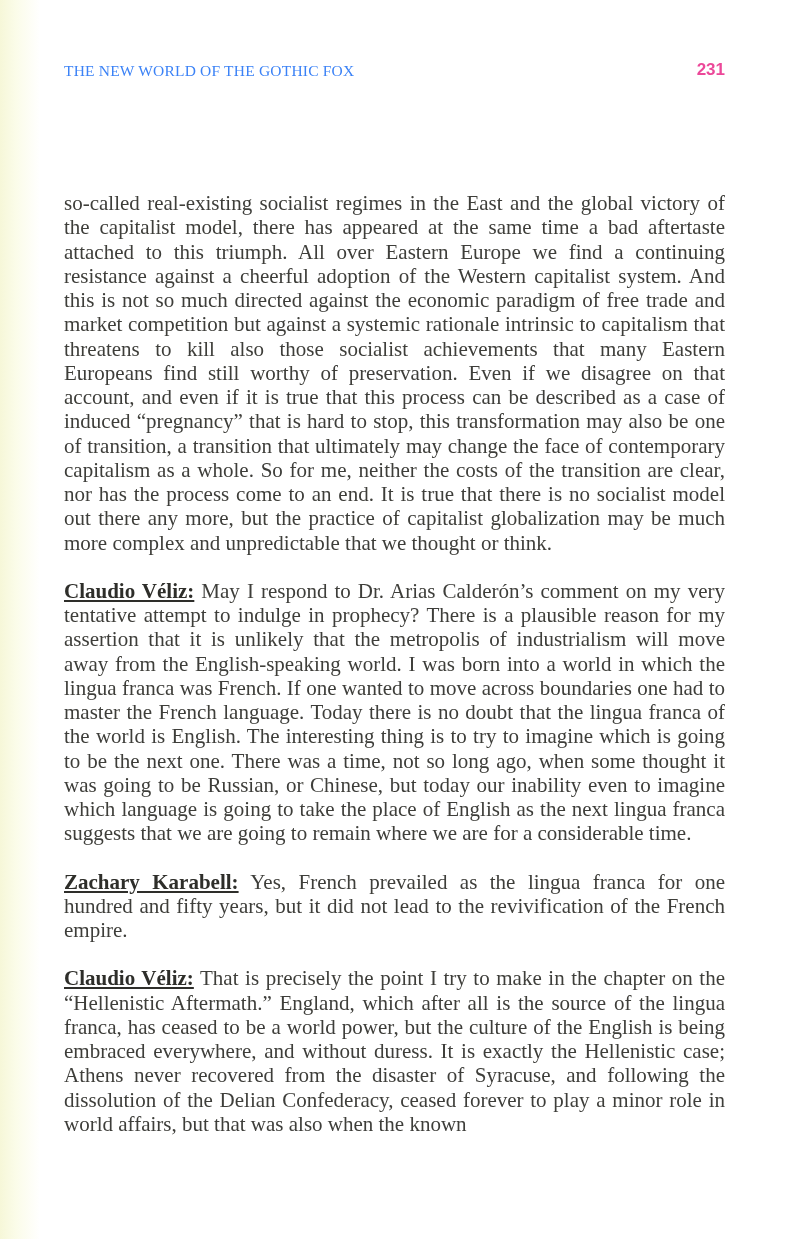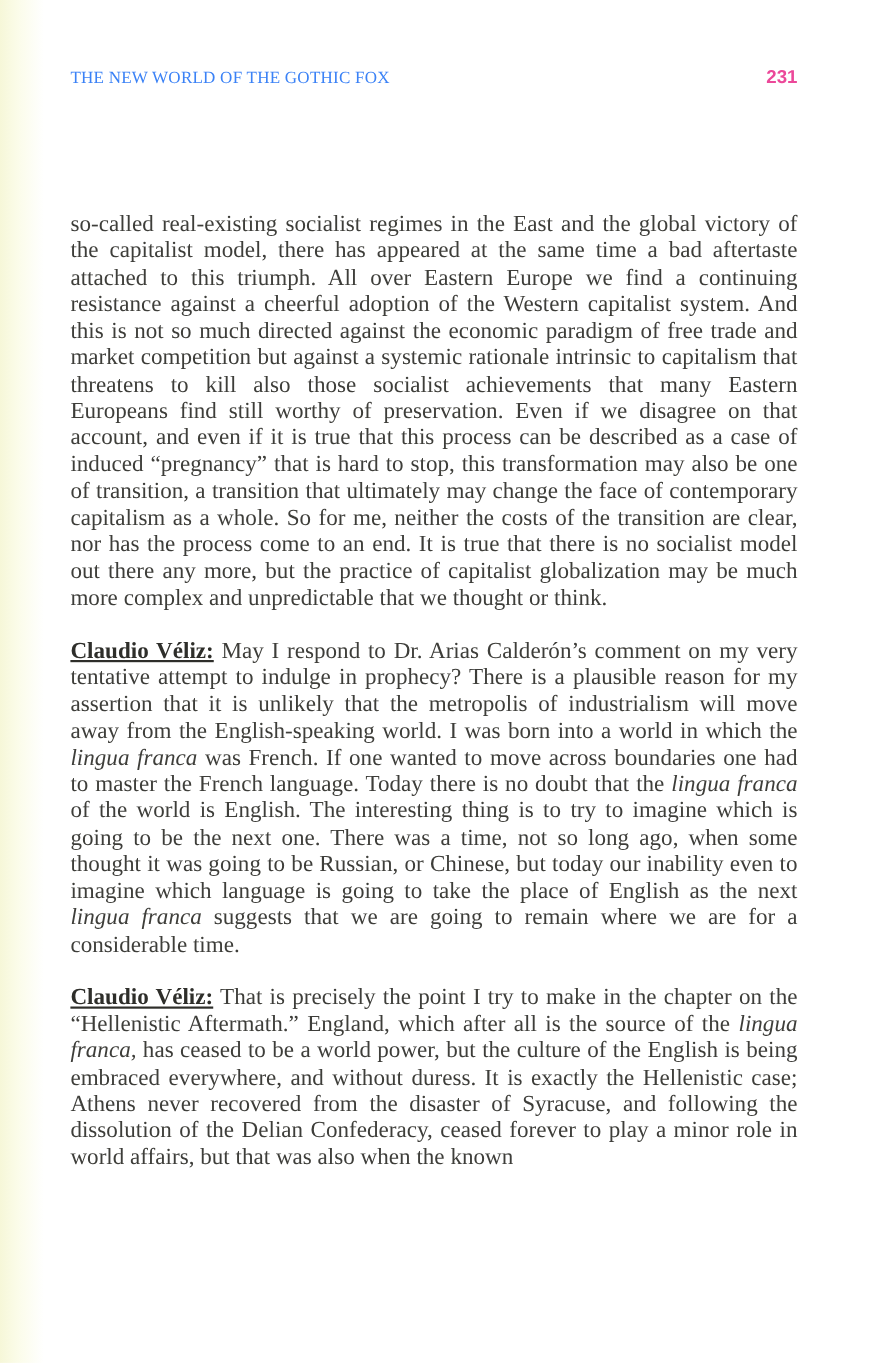--- a/index.html
+++ b/index.html
@@ -31,21 +31,21 @@
   }
   .body-text {
     position: absolute; top: 146px; left: 0; width: 661px;
     font-size: 21px; line-height: 24.25px;
     text-align: justify;
     margin-top: 45px;
   }
   .para { margin: 0; }
   .para + .para { margin-top: 24px; }
   .speaker { font-weight: bold; color: #2e2e2a; text-decoration: underline; }
-  .it { font-style: italic; }
+  .it { }
 </style>
 </head>
 <body>
 
 <div class="page-edge"></div>
 
 <div class="page">
   <div class="running-head">
     <span class="running-title">THE NEW WORLD OF THE GOTHIC FOX</span>
     <span class="page-number">231</span>
@@ -53,18 +53,21 @@
 
   <div class="body-text">
     <p class="para">
       <span>so-called real-existing socialist regimes in the East and the global victory of the capitalist model, there has appeared at the same time a bad aftertaste attached to this triumph. All over Eastern Europe we find a continuing resistance against a cheerful adoption of the Western capitalist system. And this is not so much directed against the economic paradigm of free trade and market competition but against a systemic rationale intrinsic to capitalism that threatens to kill also those socialist achievements that many Eastern Europeans find still worthy of preservation. Even if we disagree on that account, and even if it is true that this process can be described as a case of induced “pregnancy” that is hard to stop, this transformation may also be one of transition, a transition that ultimately may change the face of contemporary capitalism as a whole. So for me, neither the costs of the transition are clear, nor has the process come to an end. It is true that there is no socialist model out there any more, but the practice of capitalist globalization may be much more complex and unpredictable that we thought or think.</span>
     </p>
 
     <p class="para">
       <span class="speaker">Claudio Véliz:</span><span> May I respond to Dr. Arias Calderón’s comment on my very tentative attempt to indulge in prophecy? There is a plausible reason for my assertion that it is unlikely that the metropolis of industrialism will move away from the English-speaking world. I was born into a world in which the </span><span class="it">lingua franca</span><span> was French. If one wanted to move across boundaries one had to master the French language. Today there is no doubt that the </span><span class="it">lingua franca</span><span> of the world is English. The interesting thing is to try to imagine which is going to be the next one. There was a time, not so long ago, when some thought it was going to be Russian, or Chinese, but today our inability even to imagine which language is going to take the place of English as the next </span><span class="it">lingua franca</span><span> suggests that we are going to remain where we are for a considerable time.</span>
     </p>
 
+    <p class="para">
+      <span class="speaker">Zachary Karabell:</span><span> Yes, French prevailed as the </span><span class="it">lingua franca</span><span> for one hundred and fifty years, but it did not lead to the revivification of the French empire.</span>
+    </p>
 
     <p class="para">
       <span class="speaker">Claudio Véliz:</span><span> That is precisely the point I try to make in the chapter on the “Hellenistic Aftermath.” England, which after all is the source of the </span><span class="it">lingua franca,</span><span> has ceased to be a world power, but the culture of the English is being embraced everywhere, and without duress. It is exactly the Hellenistic case; Athens never recovered from the disaster of Syracuse, and following the dissolution of the Delian Confederacy, ceased forever to play a minor role in world affairs, but that was also when the known</span>
     </p>
   </div>
 </div>
 
 </body></html>

